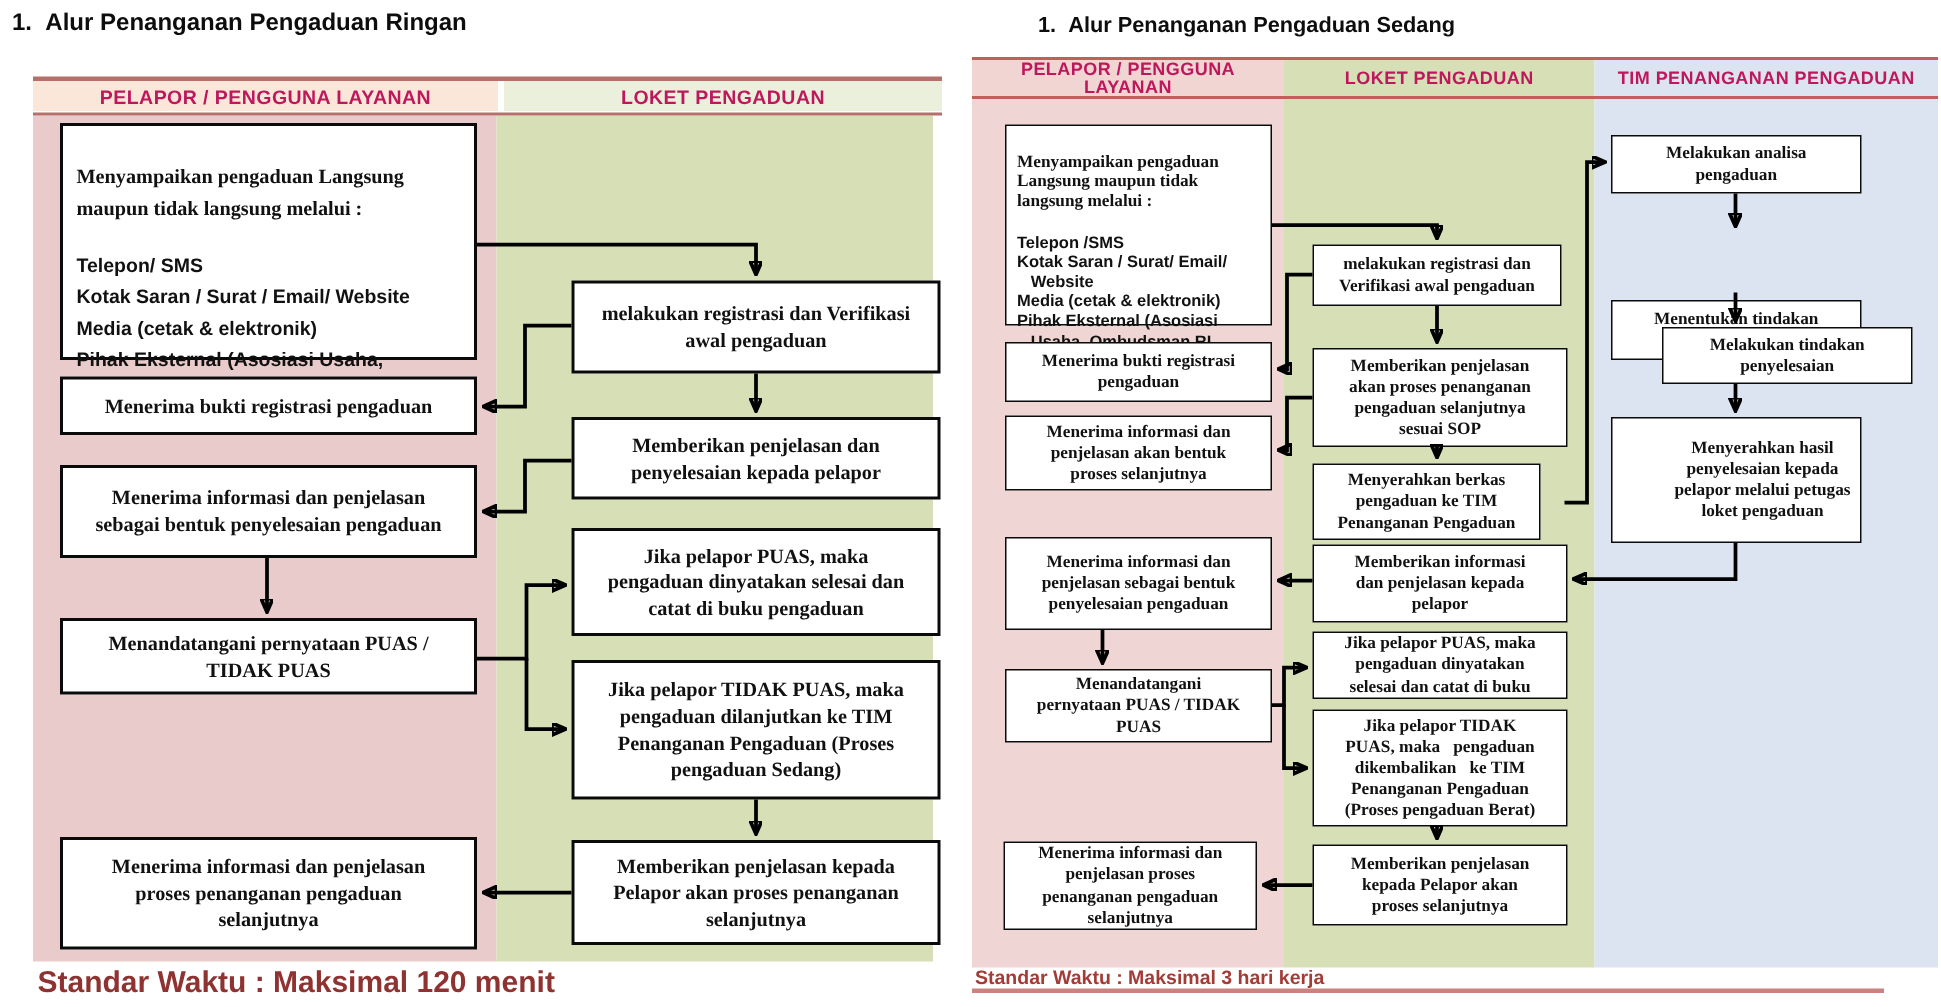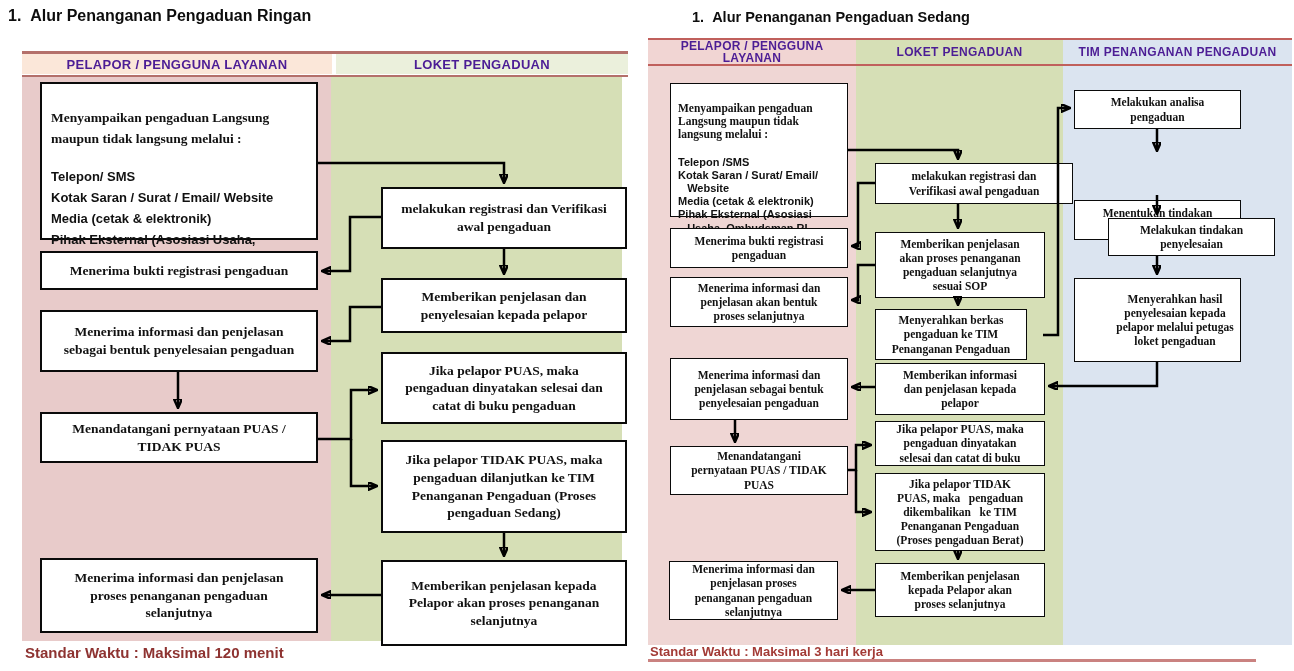--- a/index.html
+++ b/index.html
@@ -16,21 +16,21 @@
   #rcol-pink{left:648px;top:65px;width:208px;height:580px;background:#efd6d4;}
   #rcol-green{left:856px;top:65px;width:207px;height:580px;background:#d6dfb6;}
   #rcol-blue{left:1063px;top:65px;width:229px;height:580px;background:#dbe4f0;}
   
   .hline{position:absolute;height:2.5px;background:#b4706b;}
   #lh-top{left:22px;top:51px;width:606px;}
   #lh-bot{left:22px;top:74.5px;width:606px;}
   #rh-top{left:648px;top:38px;width:644px;height:2px;background:#c0605c;}
   #rh-bot{left:648px;top:63.5px;width:644px;height:2px;background:#c0605c;}
   .hdrcell{position:absolute;display:flex;align-items:center;justify-content:center;text-align:center;
-           color:#4c1d95;font-weight:600;letter-spacing:.3px;white-space:pre-line;}
+           color:#be185d;font-weight:600;letter-spacing:.3px;white-space:pre-line;}
   #lhdr1{left:22px;top:54px;width:310px;height:20px;background:#fbe7d9;font-size:13px;}
   #lhdr2{left:336px;top:54px;width:292px;height:20px;background:#ebf0dc;font-size:13px;}
   #rhdr1{left:648px;top:40px;width:208px;height:23.5px;background:#f1d5d3;font-size:12px;line-height:1.0;}
   #rhdr2{left:856px;top:40px;width:207px;height:23.5px;background:#d6dfb6;font-size:12px;}
   #rhdr3{left:1063px;top:40px;width:229px;height:23.5px;background:#dbe4f0;font-size:12px;}
   
   .box{position:absolute;background:#fff;border:2px solid #0a0a0a;color:#111;
        display:flex;align-items:center;justify-content:center;text-align:center;
        white-space:pre-line;font-family:"Liberation Serif","DejaVu Serif",serif;
        font-weight:700;line-height:1.3;box-sizing:border-box;}
@@ -43,43 +43,43 @@
   #bx-l1 .intro{font-size:13.5px;line-height:21px;}
   #bx-l1 .chan{font-size:13px;line-height:21px;}
   #bx-l2{left:40px;top:251px;width:278px;height:39px;}
   #bx-l3{left:40px;top:310px;width:278px;height:62px;}
   #bx-l4{left:40px;top:412px;width:278px;height:51px;}
   #bx-l5{left:40px;top:558px;width:278px;height:75px;}
   #bx-r1{left:381px;top:187px;width:246px;height:62px;}
   #bx-r2{left:381px;top:278px;width:246px;height:55px;}
   #bx-r3{left:381px;top:352px;width:246px;height:72px;}
   #bx-r4{left:381px;top:440px;width:246px;height:93px;}
-  #bx-r5{left:381px;top:560px;width:246px;height:86px;}
+  #bx-r5{left:381px;top:560px;width:246px;height:70px;}
   #bx-p1{left:670px;top:83px;width:178px;height:134px;padding:4px 7px;}
   #bx-p1 .intro{font-size:11.5px;line-height:13.2px;}
   #bx-p1 .chan{font-size:11px;line-height:13.2px;}
   #bx-p2{left:670px;top:228px;width:178px;height:40px;}
   #bx-p3{left:670px;top:277px;width:178px;height:50px;}
   #bx-p4{left:670px;top:358px;width:178px;height:62px;}
   #bx-p5{left:670px;top:446px;width:178px;height:49px;}
   #bx-p6{left:669px;top:561px;width:169px;height:59px;}
-  #bx-m1{left:875px;top:163px;width:198px;height:41px;}
+  #bx-m1{left:875px;top:163px;width:166px;height:41px;}
   #bx-m2{left:875px;top:232px;width:170px;height:66px;}
   #bx-m3{left:875px;top:309px;width:152px;height:51px;}
   #bx-m4{left:875px;top:363px;width:170px;height:52px;}
   #bx-m5{left:875px;top:421px;width:170px;height:45px;}
   #bx-m6{left:875px;top:473px;width:170px;height:78px;}
   #bx-m7{left:875px;top:563px;width:170px;height:54px;}
   #bx-t1{left:1074px;top:90px;width:167px;height:39px;}
   #bx-t2{left:1074px;top:155px;width:167px;height:40px;margin-top:45px;}
   #bx-t3{left:1074px;top:218px;width:167px;height:38px;margin-left:34px;}
   #bx-t4{left:1074px;top:278px;width:167px;height:84px;padding-left:35px;}
   
   .footer{position:absolute;font-weight:bold;white-space:pre;}
-  #foot-l{left:25px;top:644px;font-size:15px;color:#8e3331;}
+  #foot-l{left:25px;top:644px;font-size:20px;color:#8e3331;}
   #foot-r{left:650px;top:644px;font-size:13px;color:#a33b36;}
   #foot-r-line{left:648px;top:659px;width:608px;height:2.5px;background:#ca8280;position:absolute;}
   
   svg.arrows{position:absolute;left:0;top:0;width:1294px;height:671px;pointer-events:none;}
   svg.arrows polyline, svg.arrows path{fill:none;stroke:#000;stroke-width:2.5;}
 </style>
 </head>
 <body>
 
 <div class="canvas">

